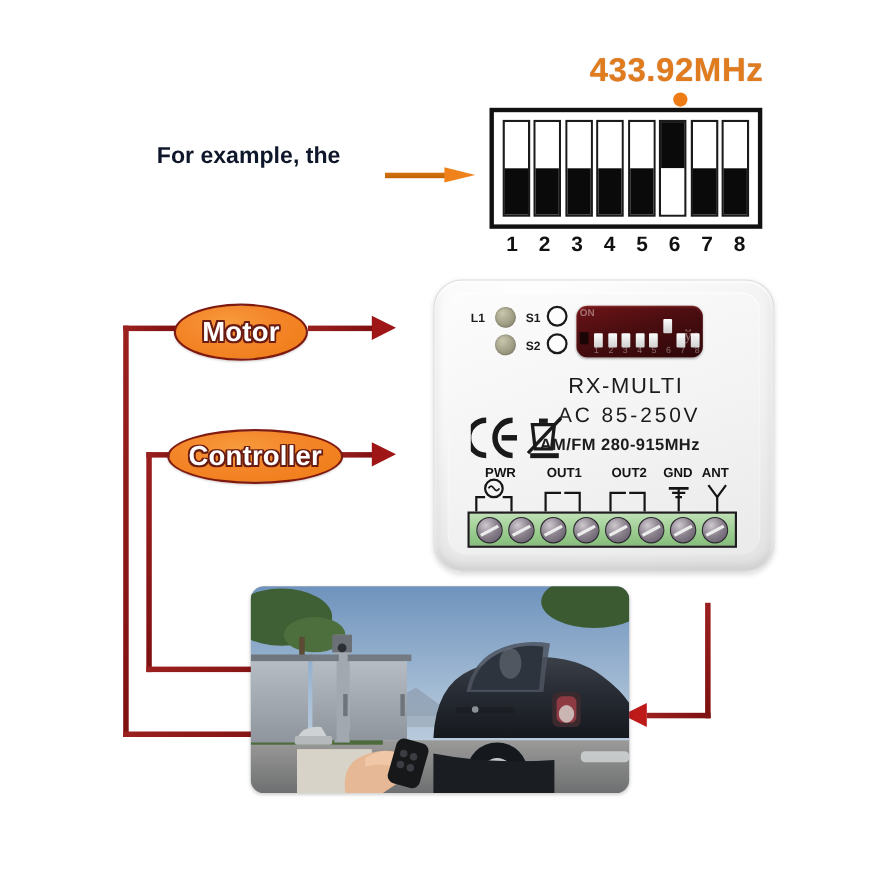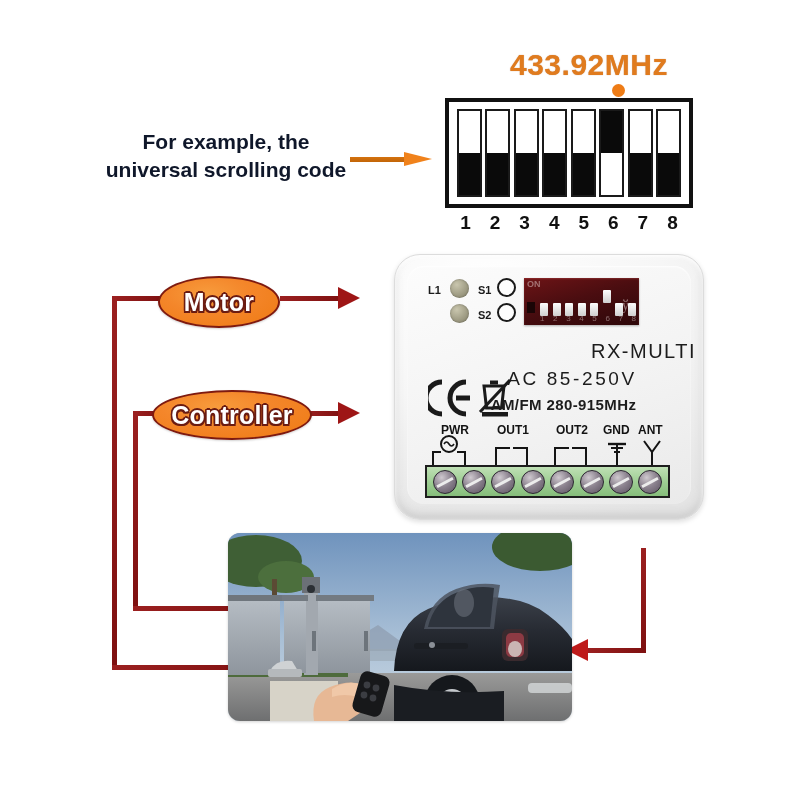--- a/index.html
+++ b/index.html
@@ -12,20 +12,21 @@
     overflow: hidden;
     font-family: "Liberation Sans", sans-serif;
   }
   #stage { position: absolute; inset: 0; }
 
   
   .freq-label {
     position: absolute;
     left: 510px; top: 48px;
     width: 210px;
+    text-align: center;
     font-family: "Liberation Sans", sans-serif;
     font-weight: bold;
     font-size: 30px;
     letter-spacing: 0.5px;
     color: #E07B1E;
     text-shadow: 0 0 1px rgba(140,60,0,0.55);
     white-space: nowrap;
   }
   .freq-dot {
     position: absolute;
@@ -201,21 +202,21 @@
     font-weight: bold;
     font-size: 11px;
     color: #1b1b1b;
   }
 
   
   .dev-dip {
     position: absolute;
     left: 524px; top: 278px;
     width: 115px; height: 47px;
-    border-radius: 0;
+    border-radius: 10px;
     background: linear-gradient(165deg, #6d1416 0%, #4a0d10 45%, #2d0709 100%);
     box-shadow: inset 0 1px 2px rgba(255,120,120,0.25), 0 1px 2px rgba(0,0,0,0.3);
     overflow: hidden;
   }
   .dev-dip .on-lbl {
     position: absolute; left: 3px; top: 1px;
     font-family: "Liberation Sans", sans-serif;
     font-size: 9px; font-weight: bold;
     color: rgba(215,190,190,0.55);
   }
@@ -248,21 +249,21 @@
     font-size: 14px; color: rgba(240,225,225,0.5);
     font-family: Liberation Serif, serif;
   }
 
   .dev-txt {
     position: absolute;
     font-family: "Liberation Sans", sans-serif;
     color: #1c1c1c;
     white-space: nowrap;
   }
-  #dev-model { left: 394px; top: 340px; width: 302px; text-align: right;
+  #dev-model { left: 394px; top: 340px; width: 302px; text-align: center;
                font-size: 20px; letter-spacing: 1.5px; padding-left: 48px; box-sizing: border-box; }
   #dev-volt  { left: 394px; top: 368px; width: 308px; text-align: center;
                font-size: 19px; letter-spacing: 2.6px; padding-left: 48px; box-sizing: border-box; }
   #dev-band  { left: 394px; top: 396px; width: 308px; text-align: center;
                font-size: 15px; font-weight: bold; letter-spacing: 0.4px; padding-left: 31px; box-sizing: border-box; }
 
   
   .term-strip {
     position: absolute;
     left: 425px; top: 465px;
@@ -312,21 +313,20 @@
 </head>
 <body>
 
 <div id="stage">
 
   <div class="freq-label">433.92MHz</div>
   <div class="freq-dot"></div>
 
   <div class="example-text">
     <span>For example, the</span><br>
-    <span>universal scrolling code</span>
   </div>
 
   <div class="arrow-orange">
     <div class="shaft"></div>
     <div class="head"></div>
   </div>
 
   <div class="dip-panel">
     <div class="dip-track" id="dip-track">
         <div class="dip-sw down">

